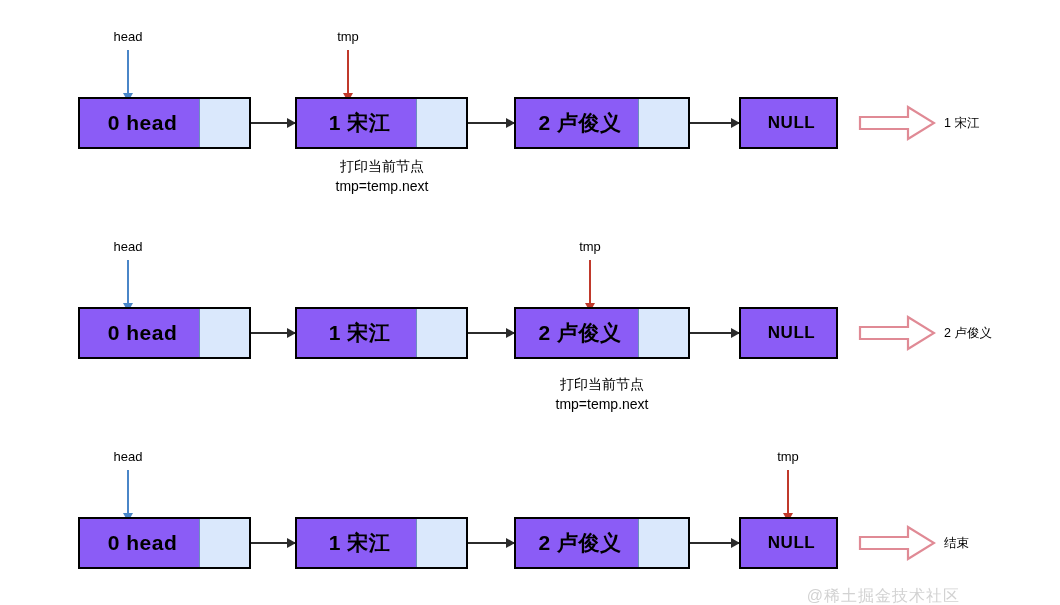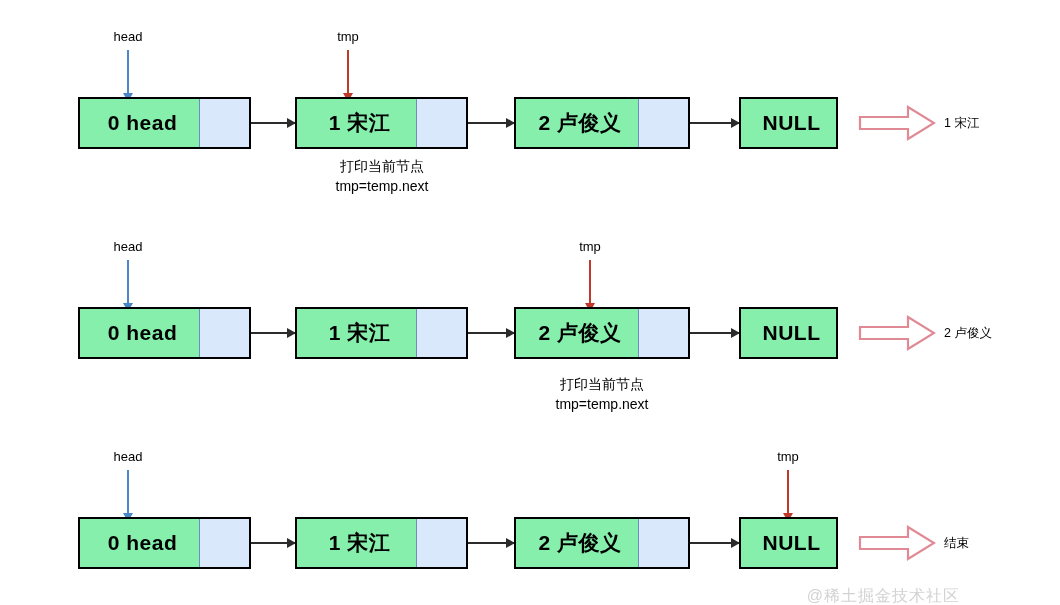--- a/index.html
+++ b/index.html
@@ -10,40 +10,40 @@
     position:relative;overflow:hidden;
     -webkit-font-smoothing:antialiased;
   }
   .canvas{position:absolute;left:0;top:16px;width:976px;height:605px;}
 
   
   .node{
     position:absolute;
     box-sizing:border-box;
     border:2px solid #000000;
-    background:#86efac;
+    background:#8b5cf6;
     display:flex;
     align-items:stretch;
     padding-left:6px;
   }
   .node .data{
     flex:1 1 auto;
     display:flex;align-items:center;justify-content:center;
     font-weight:bold;
     font-size:21px;
     color:#000000;
     letter-spacing:.5px;
     white-space:nowrap;
   }
   .node .ptr{
     flex:0 0 49px;
     background:#dae8fc;
     border-left:1px solid #6c8ebf;
   }
-  .node.null-node .data{font-size:21px;}
+  .node.null-node .data{font-size:17px;}
 
   
   .conn{position:absolute;height:2px;background:#2b2b2b;}
   .conn::after{
     content:"";position:absolute;right:-1px;top:-4px;
     width:0;height:0;
     border-top:5px solid transparent;
     border-bottom:5px solid transparent;
     border-left:9px solid #2b2b2b;
   }

